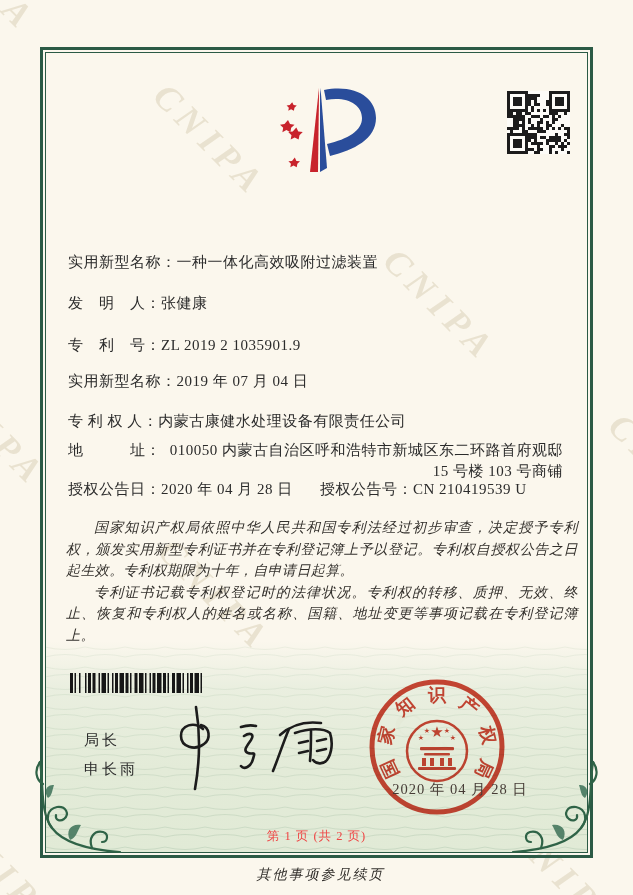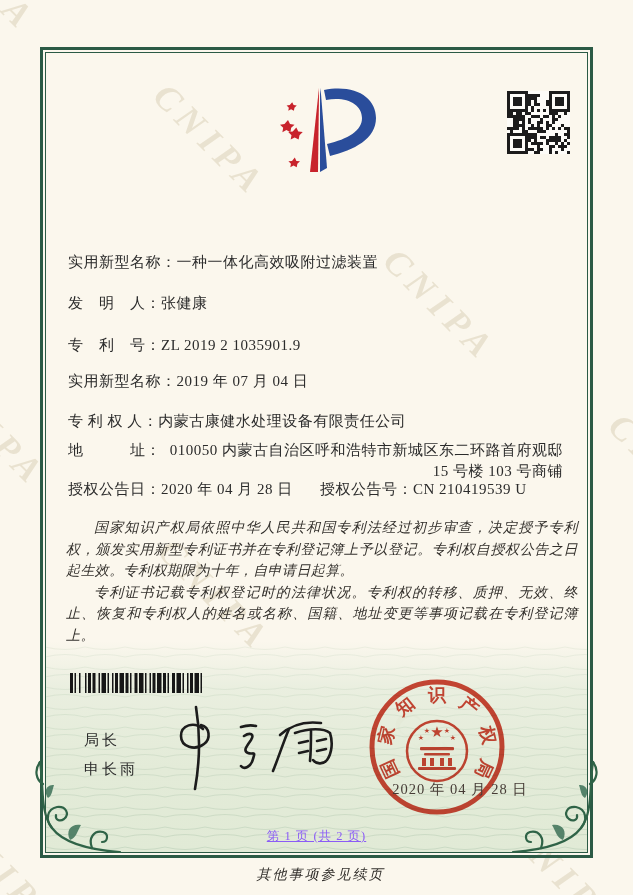--- a/index.html
+++ b/index.html
@@ -94,21 +94,21 @@
   
   .seal{position:absolute;left:366px;top:676px;z-index:5;opacity:.93;mix-blend-mode:multiply;}
   .seal-date{
     position:absolute;left:390px;top:780px;width:140px;text-align:center;
     font-size:14.5px;letter-spacing:1px;color:#463c36;z-index:6;white-space:nowrap;
   }
 
   
   .page-info{
     position:absolute;left:0;right:0;top:828px;text-align:center;
-    font-size:12.5px;letter-spacing:1px;z-index:6;color:#8b5cf6;text-decoration:underline;
+    font-size:12.5px;letter-spacing:1px;z-index:6;color:#ef4444;
   }
   .continuation{
     position:absolute;left:0;right:0;top:866px;text-align:center;
     font-style:italic;font-size:14px;letter-spacing:2px;z-index:4;color:#33302c;padding-left:8px;
   }
 </style>
 </head>
 <body>
 
 <div class="page">

